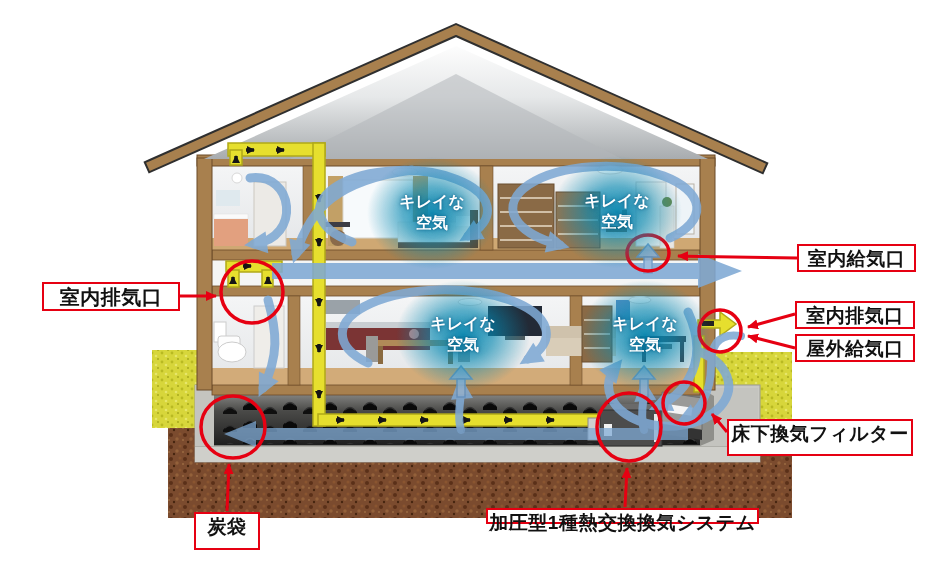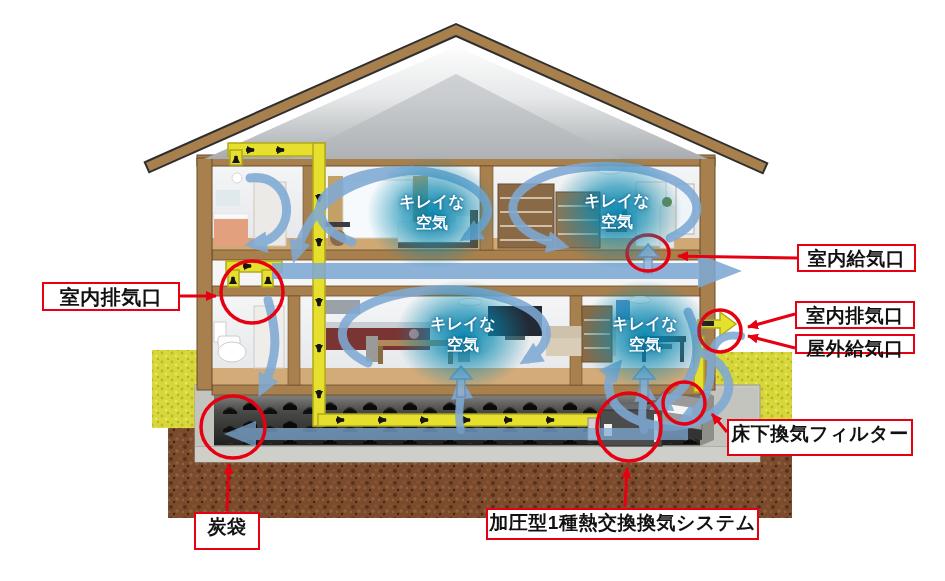--- a/index.html
+++ b/index.html
@@ -287,26 +287,26 @@
 
 <div class="callout" style="left:42px;top:282px;width:138px;height:29px;font-size:20px;">
       <span>室内排気口</span>
     </div>
 <div class="callout" style="left:797px;top:244px;width:119px;height:28px;font-size:19px;">
       <span>室内給気口</span>
     </div>
 <div class="callout" style="left:795px;top:301px;width:120px;height:28px;font-size:19px;">
       <span>室内排気口</span>
     </div>
-<div class="callout" style="left:795px;top:334px;width:120px;height:20px;font-size:19px;">
+<div class="callout" style="left:795px;top:334px;width:120px;height:28px;font-size:19px;">
       <span>屋外給気口</span>
     </div>
 <div class="callout" style="left:727px;top:419px;width:186px;height:37px;font-size:19px;">
       <span>床下換気フィルター</span>
     </div>
 <div class="callout" style="left:194px;top:512px;width:66px;height:38px;font-size:19px;">
       <span>炭袋</span>
     </div>
-<div class="callout" style="left:486px;top:508px;width:273px;height:32px;font-size:19px;">
+<div class="callout" style="left:486px;top:508px;width:273px;height:16px;font-size:19px;">
       <span>加圧型1種熱交換換気システム</span>
     </div>
 
 </div>
 
 </body></html>

